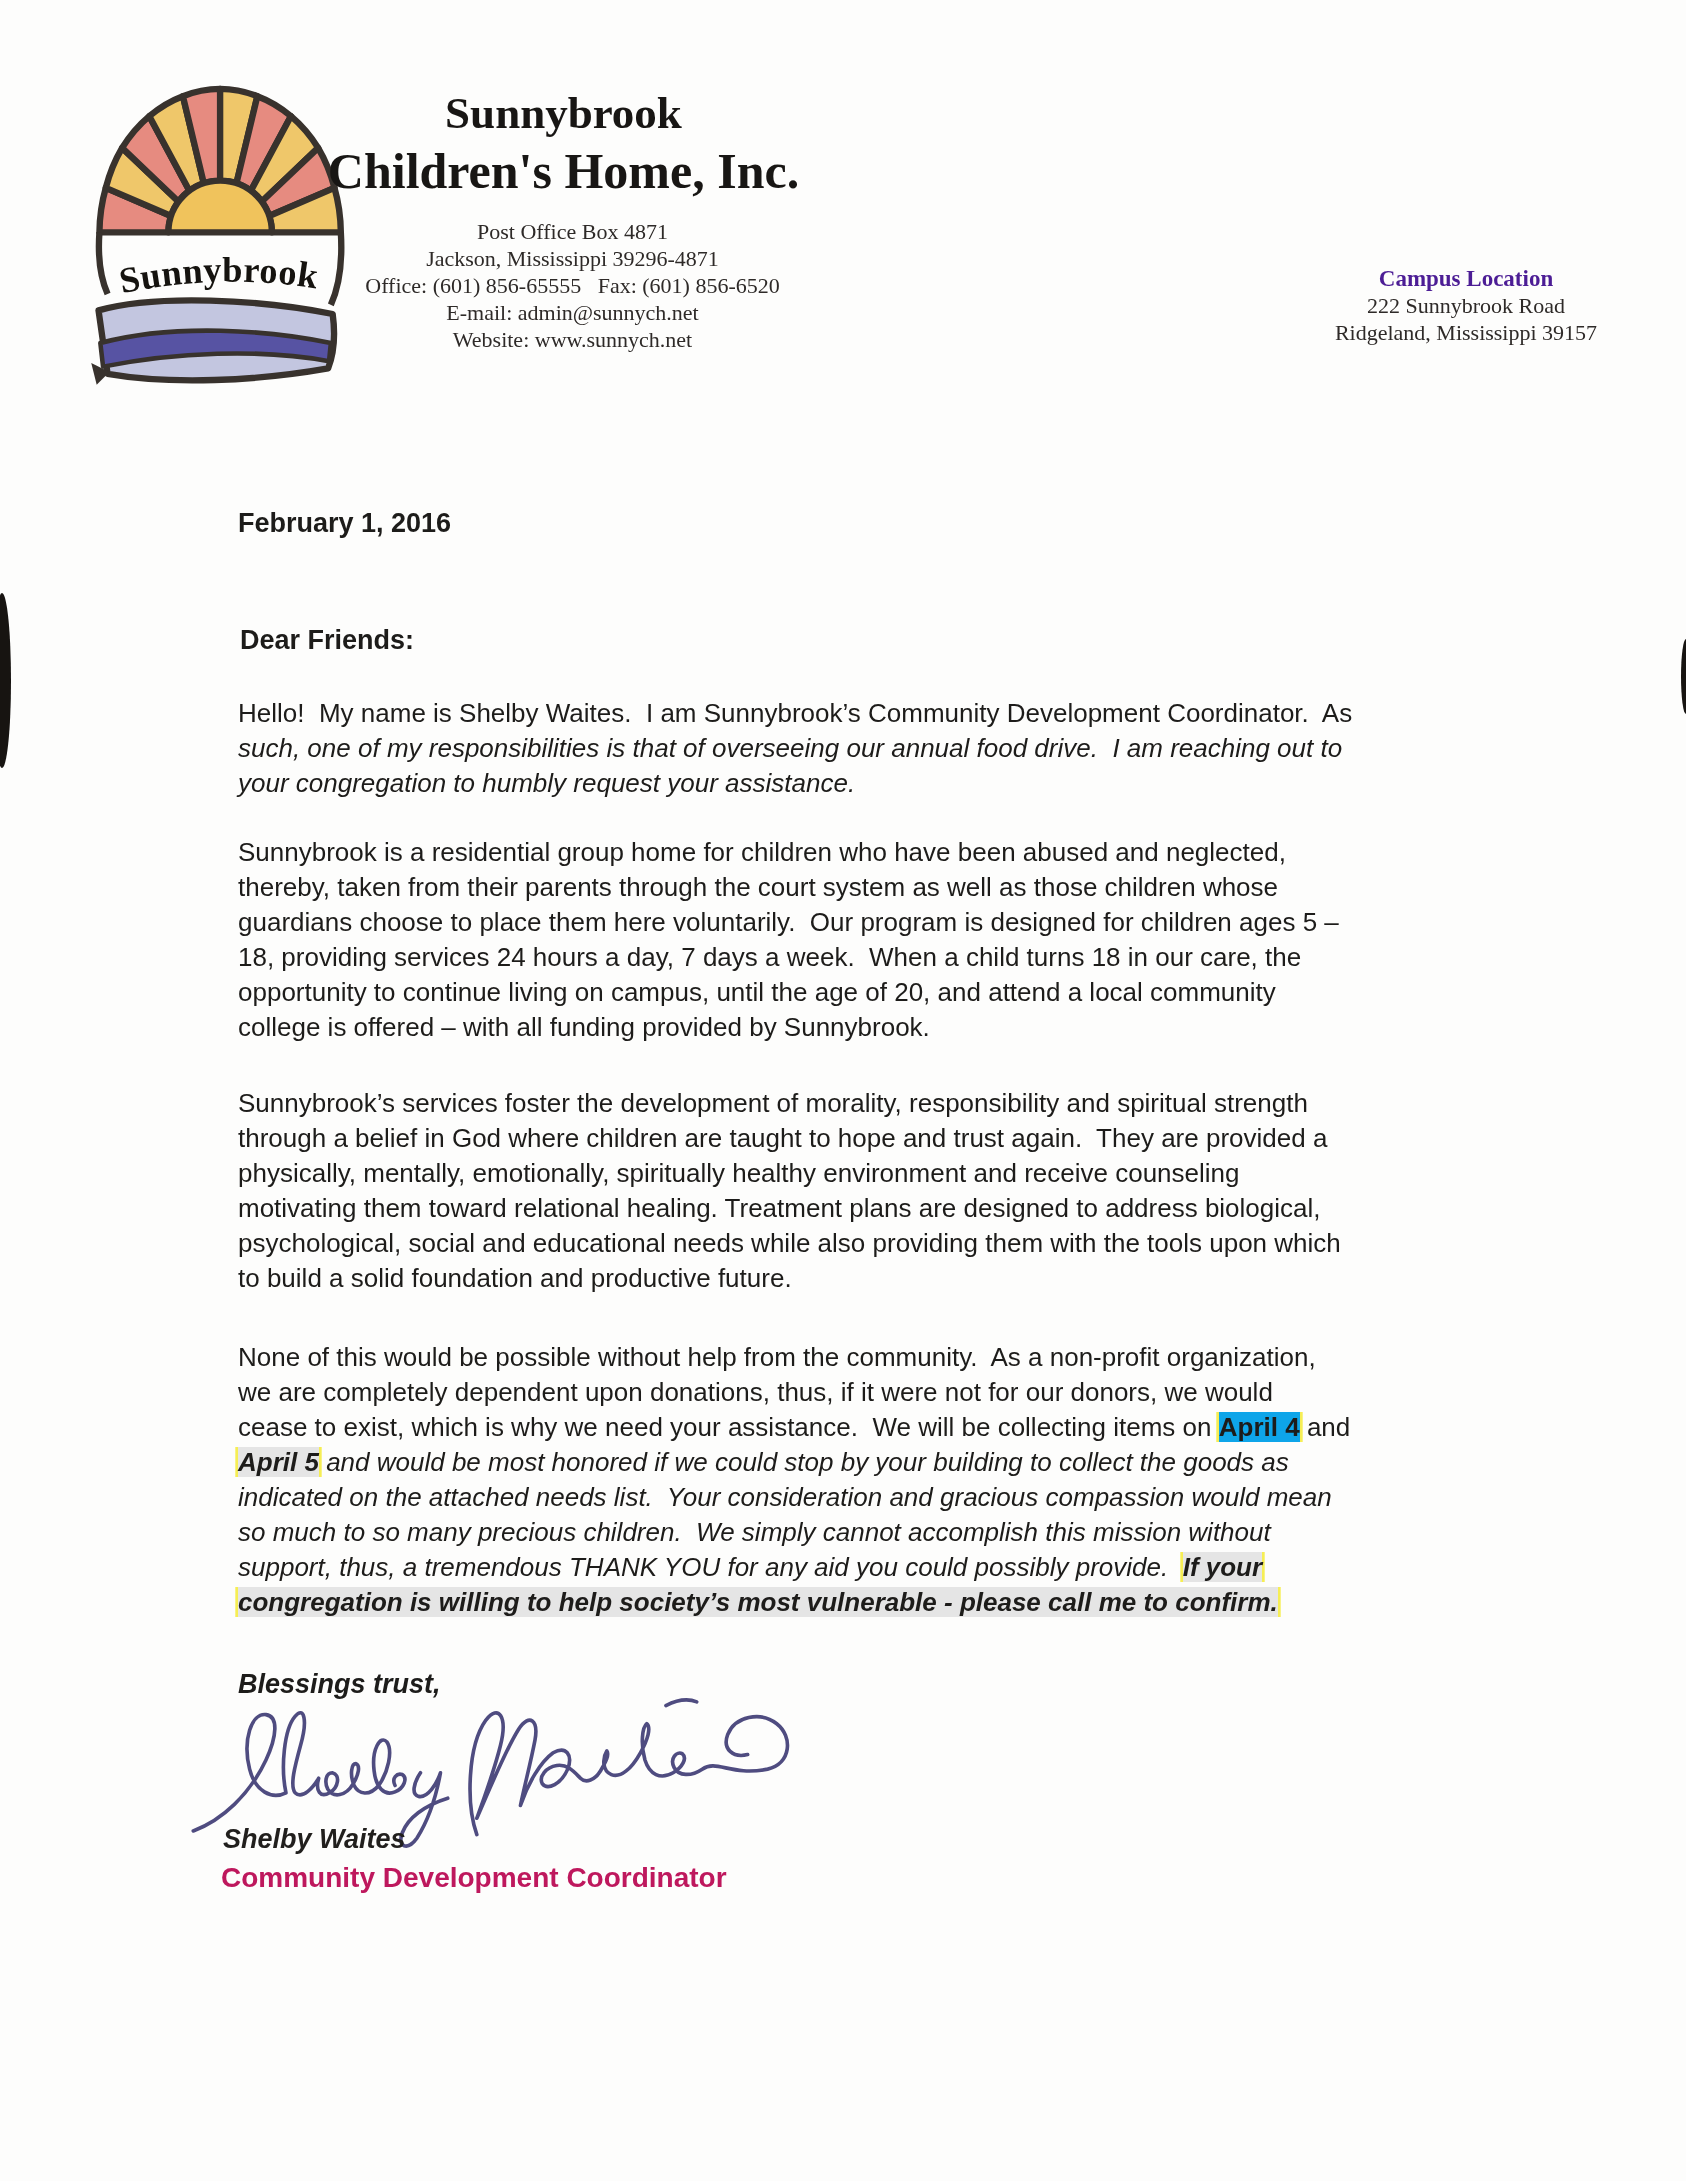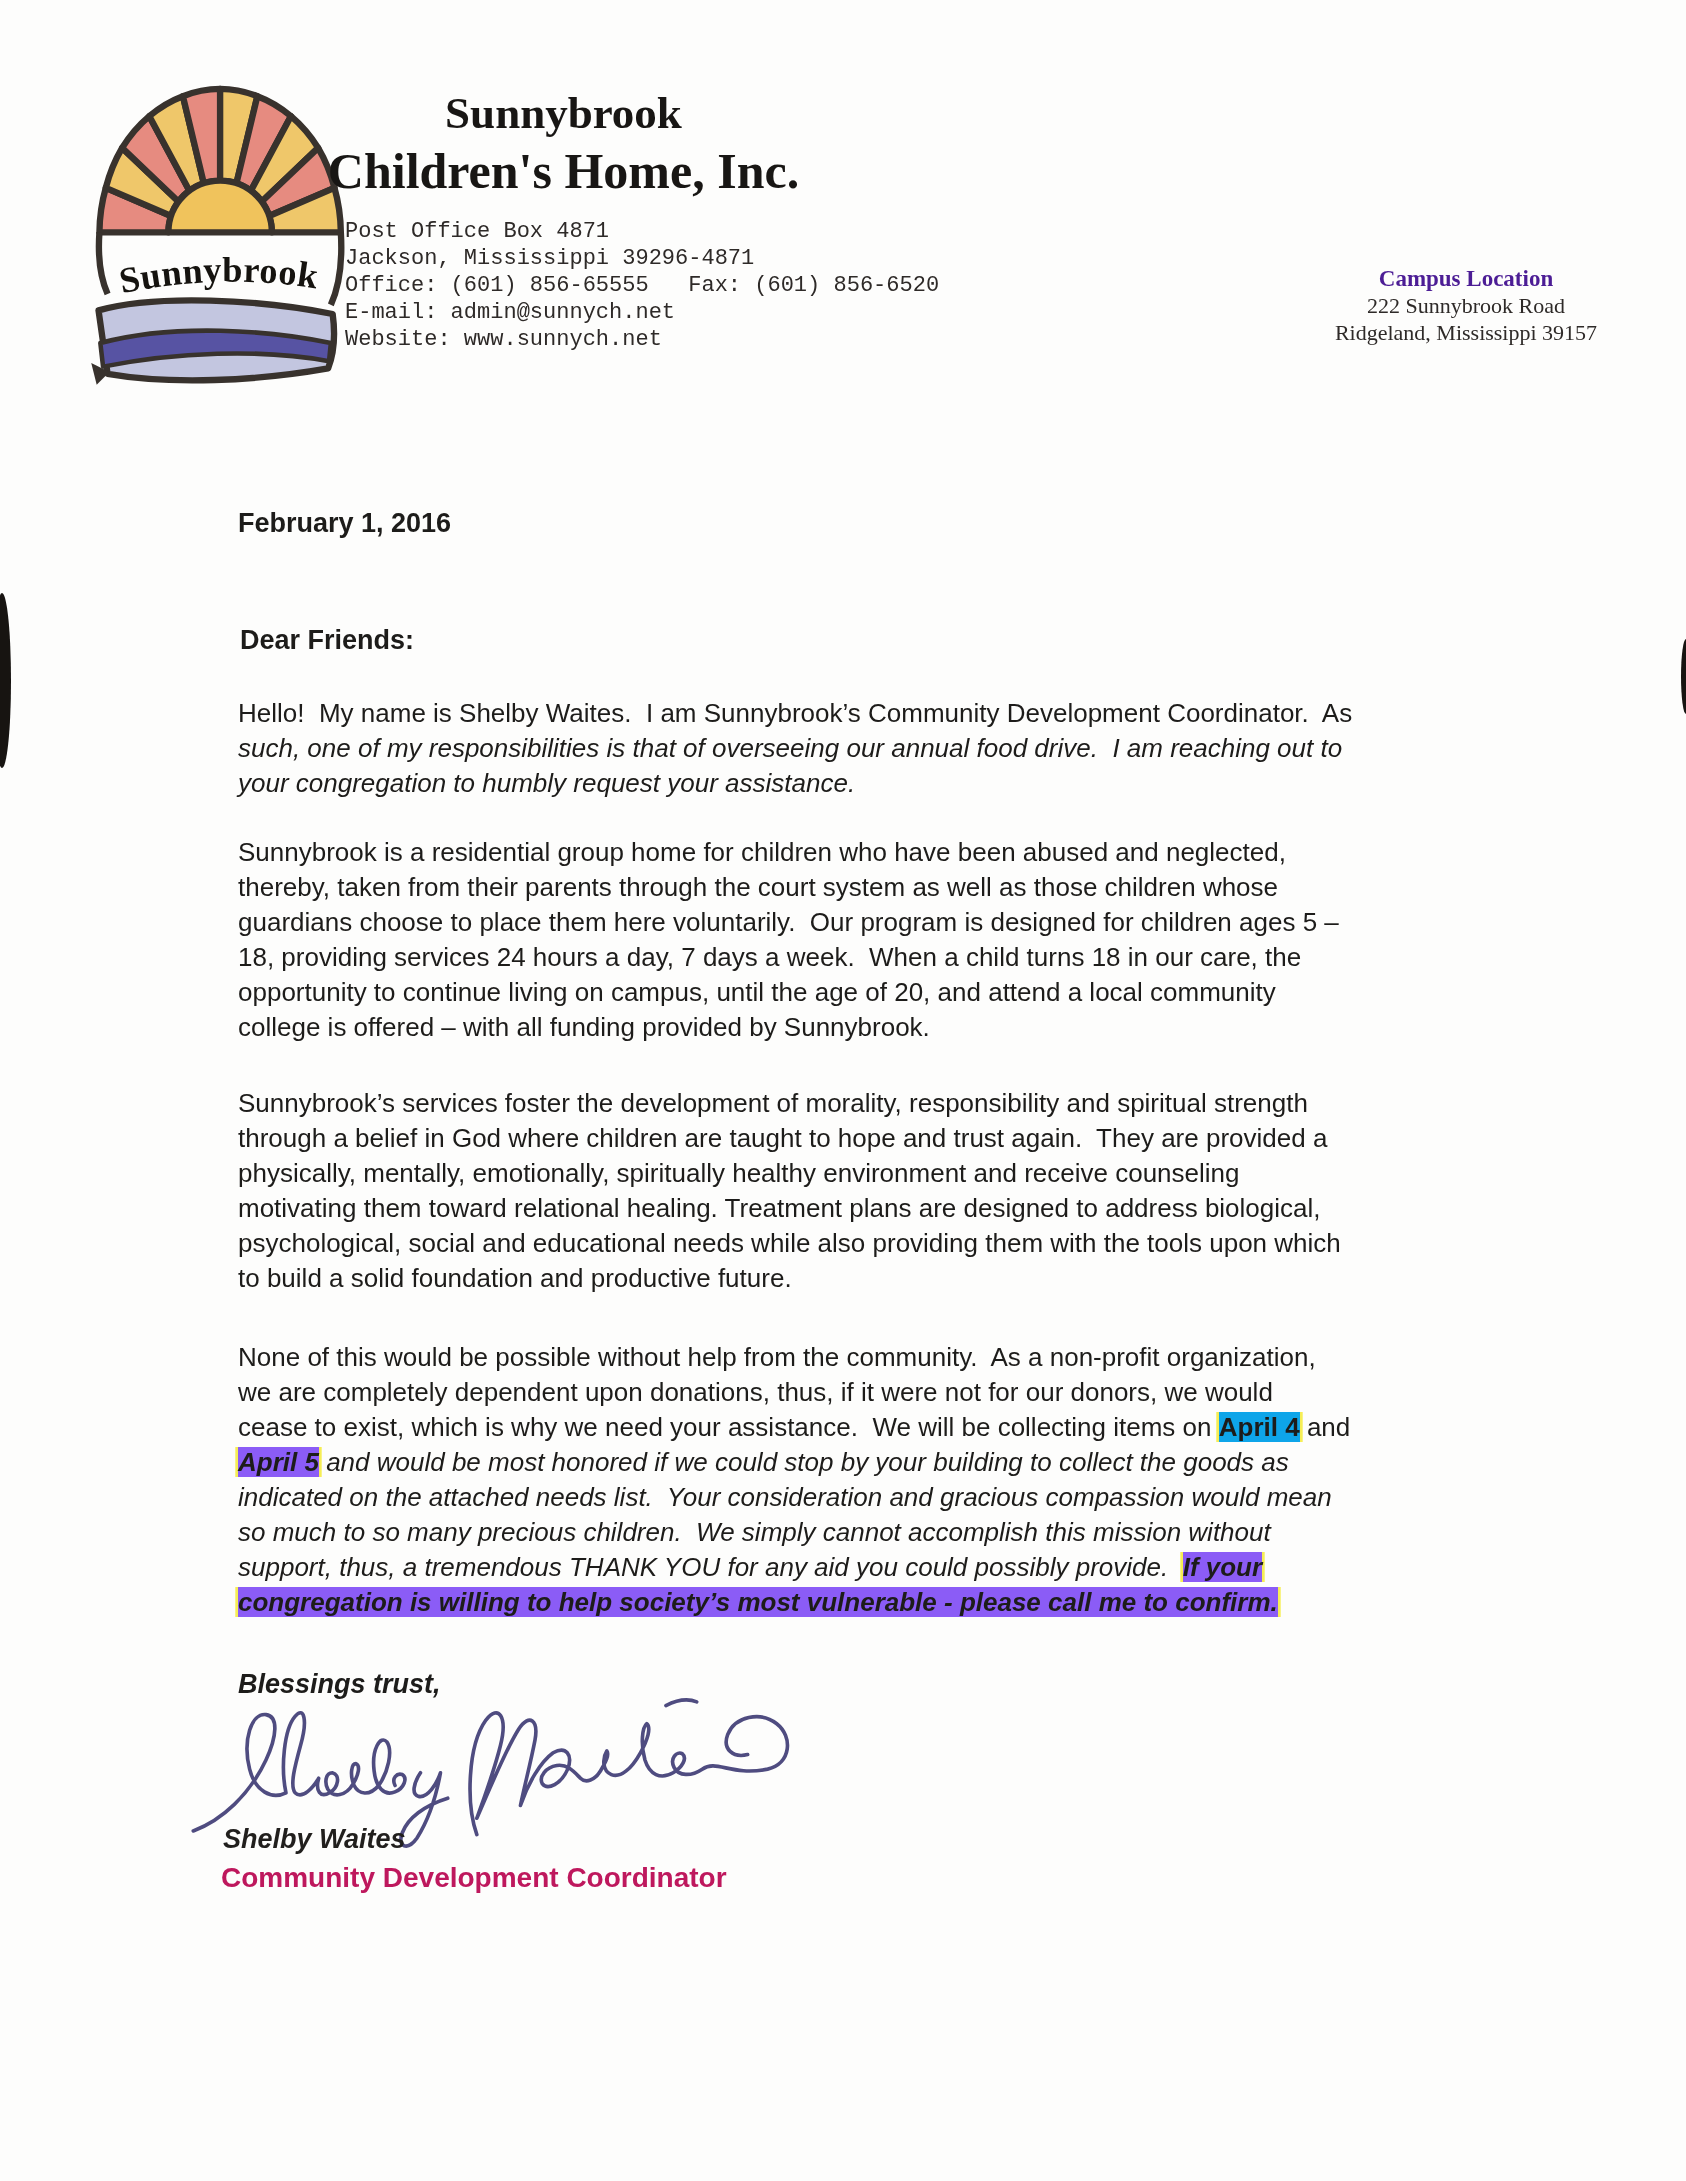--- a/index.html
+++ b/index.html
@@ -19,40 +19,41 @@
     left:327px;top:84px;width:473px;
     text-align:center;
     font-family:"Liberation Serif",serif;
     font-weight:bold;color:#181614;
     line-height:58px;
   }
   .org-title .l1{font-size:45px;}
   .org-title .l2{font-size:50px;}
   .hq-address{
     left:345px;top:218px;width:455px;
-    font-family:Liberation Mono, monospace;
+    text-align:center;
+    font-family:Liberation Serif, serif;
     font-size:22px;line-height:27px;color:#2e2a28;
   }
   .campus{
     left:1284px;top:265px;width:364px;
     text-align:center;
     font-family:"Liberation Serif",serif;
     font-size:22px;line-height:27px;color:#2e2a28;
   }
   .campus .campus-title{font-weight:bold;font-size:23px;color:#4c1d95;}
 
   
   .date{left:238px;top:480px;font-size:27px;font-weight:600;margin-top:28px;}
   .salutation{left:240px;top:625px;font-size:27px;font-weight:600;}
   .para{left:238px;font-size:26px;line-height:35px;font-weight:500;}
   .line{white-space:pre;}
   .seg-r{}
   .seg-i{font-style:italic;}
   .seg-hb{font-weight:bold;background:#0ea5e9;box-shadow:2.7px 0 0 #f6ee55,-2.7px 0 0 #f6ee55;}
-  .seg-hbi{font-weight:bold;font-style:italic;background:#8b5cf6;box-shadow:2.7px 0 0 #f6ee55,-2.7px 0 0 #f6ee55;}
+  .seg-hbi{font-weight:bold;font-style:italic;background:#e5e5e5;box-shadow:2.7px 0 0 #f6ee55,-2.7px 0 0 #f6ee55;}
   .closing{left:238px;top:1669px;font-size:27px;font-style:italic;font-weight:600;}
   .sig-name{left:223px;top:1824px;font-size:27px;font-weight:bold;font-style:italic;color:#211f1d;}
   .sig-title{left:221px;top:1862px;font-size:28px;font-weight:bold;font-family:Liberation Sans, sans-serif;color:#be185d;}
 
   
   .blob-left{left:-7.3px;top:593px;width:18px;height:175px;background:#171411;border-radius:50%;}
   .blob-right{right:-4.5px;top:639px;width:10px;height:75px;background:#171411;border-radius:50%;}
 </style>
 </head>
 <body>

